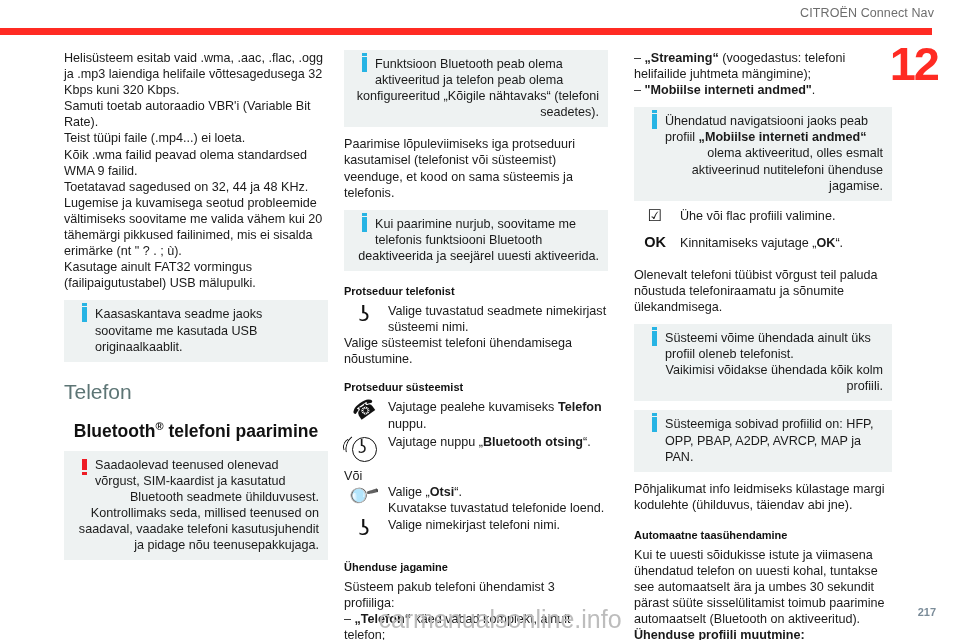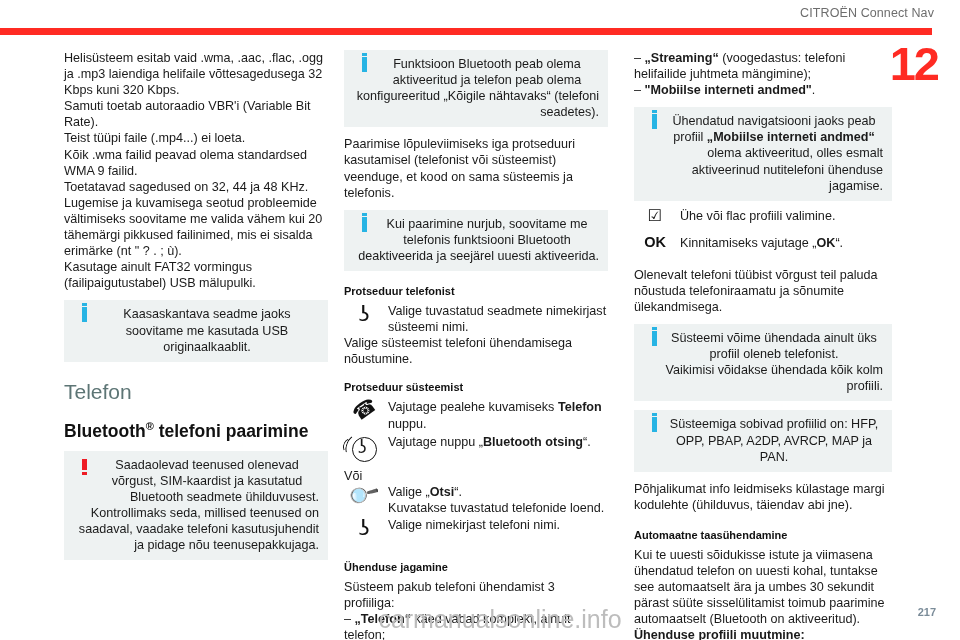--- a/index.html
+++ b/index.html
@@ -75,21 +75,21 @@
     position: relative;
     line-height: 16.1px;
   }
   .callout .cal-icon {
     float: left;
     width: 22px;
     text-align: center;
     font-weight: bold;
     line-height: 16.1px;
   }
-  .callout .cal-text { overflow: hidden; text-align: center; }
+  .callout .cal-text { overflow: hidden; }
   .callout .cal-rest { clear: both; text-align: right; }
 
   .icon-info {
     display: inline-block;
     width: 5px;
     height: 15px;
     background: #27b4e4;
     position: relative;
     margin-top: 1px;
   }
@@ -127,20 +127,21 @@
     color: #5d7575;
     margin: 18px 0 12px 0;
     line-height: 24px;
   }
   h3.sub {
     font-size: 17.5px;
     font-weight: bold;
     color: #111;
     margin: 4px 0 4px 0;
     line-height: 21px;
+    text-align: center;
   }
   h3.sub sup { font-size: 11px; vertical-align: super; }
   h4.minor {
     font-size: 11px;
     font-weight: bold;
     color: #111;
     margin: 12px 0 3px 0;
     line-height: 17px;
   }
 

